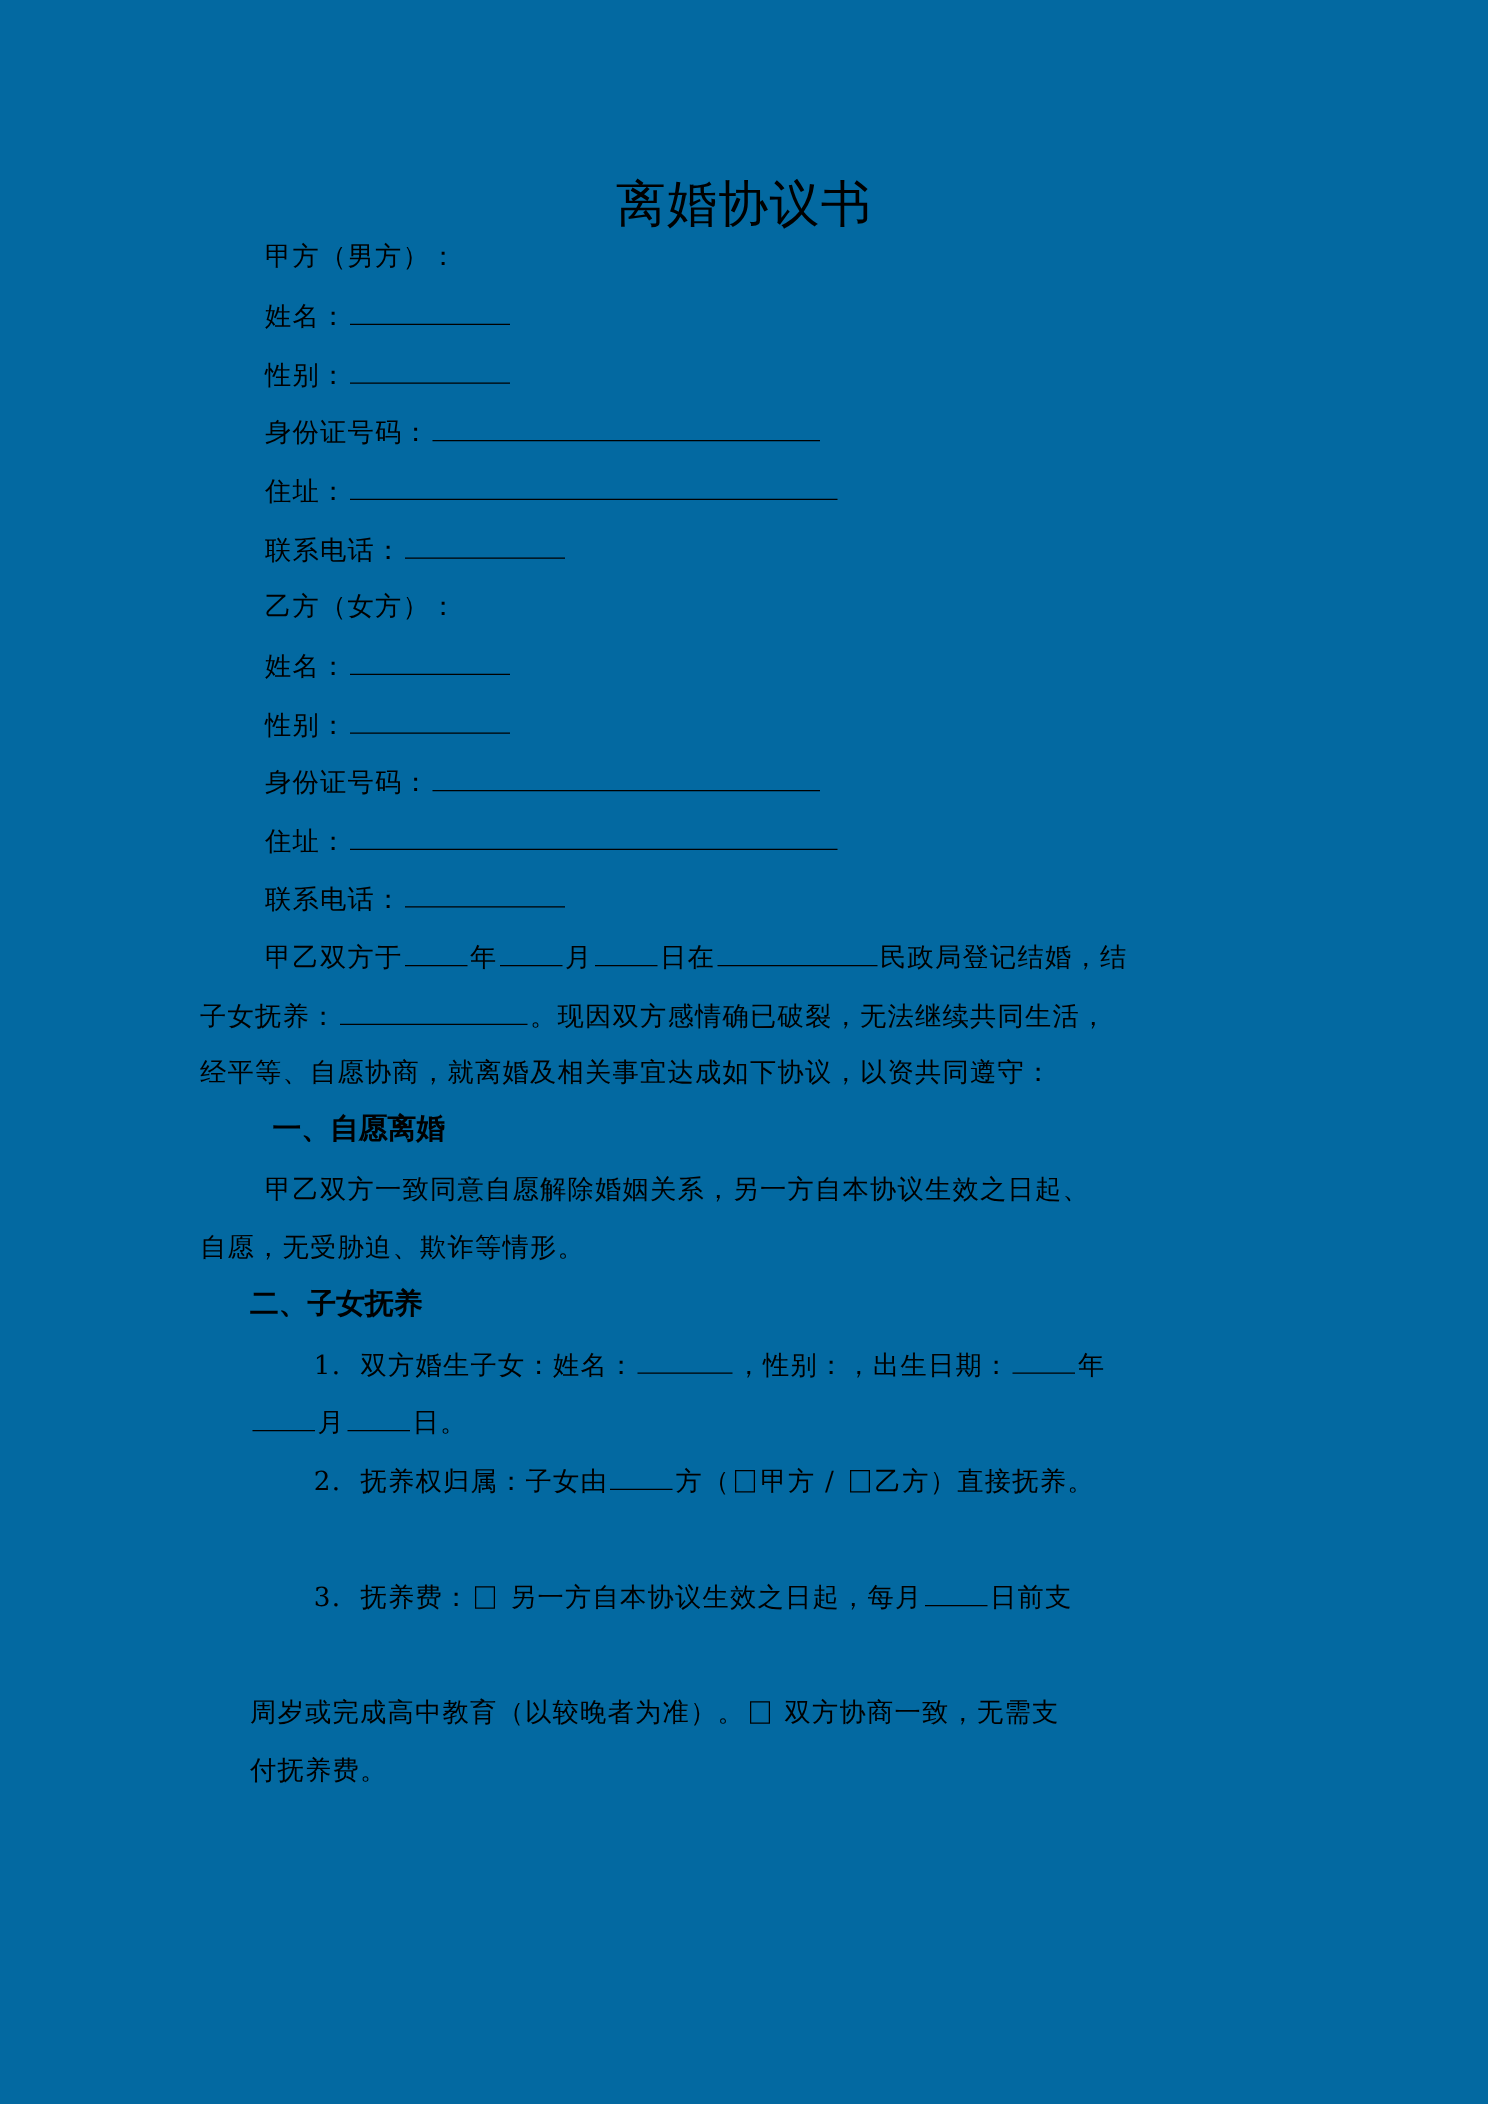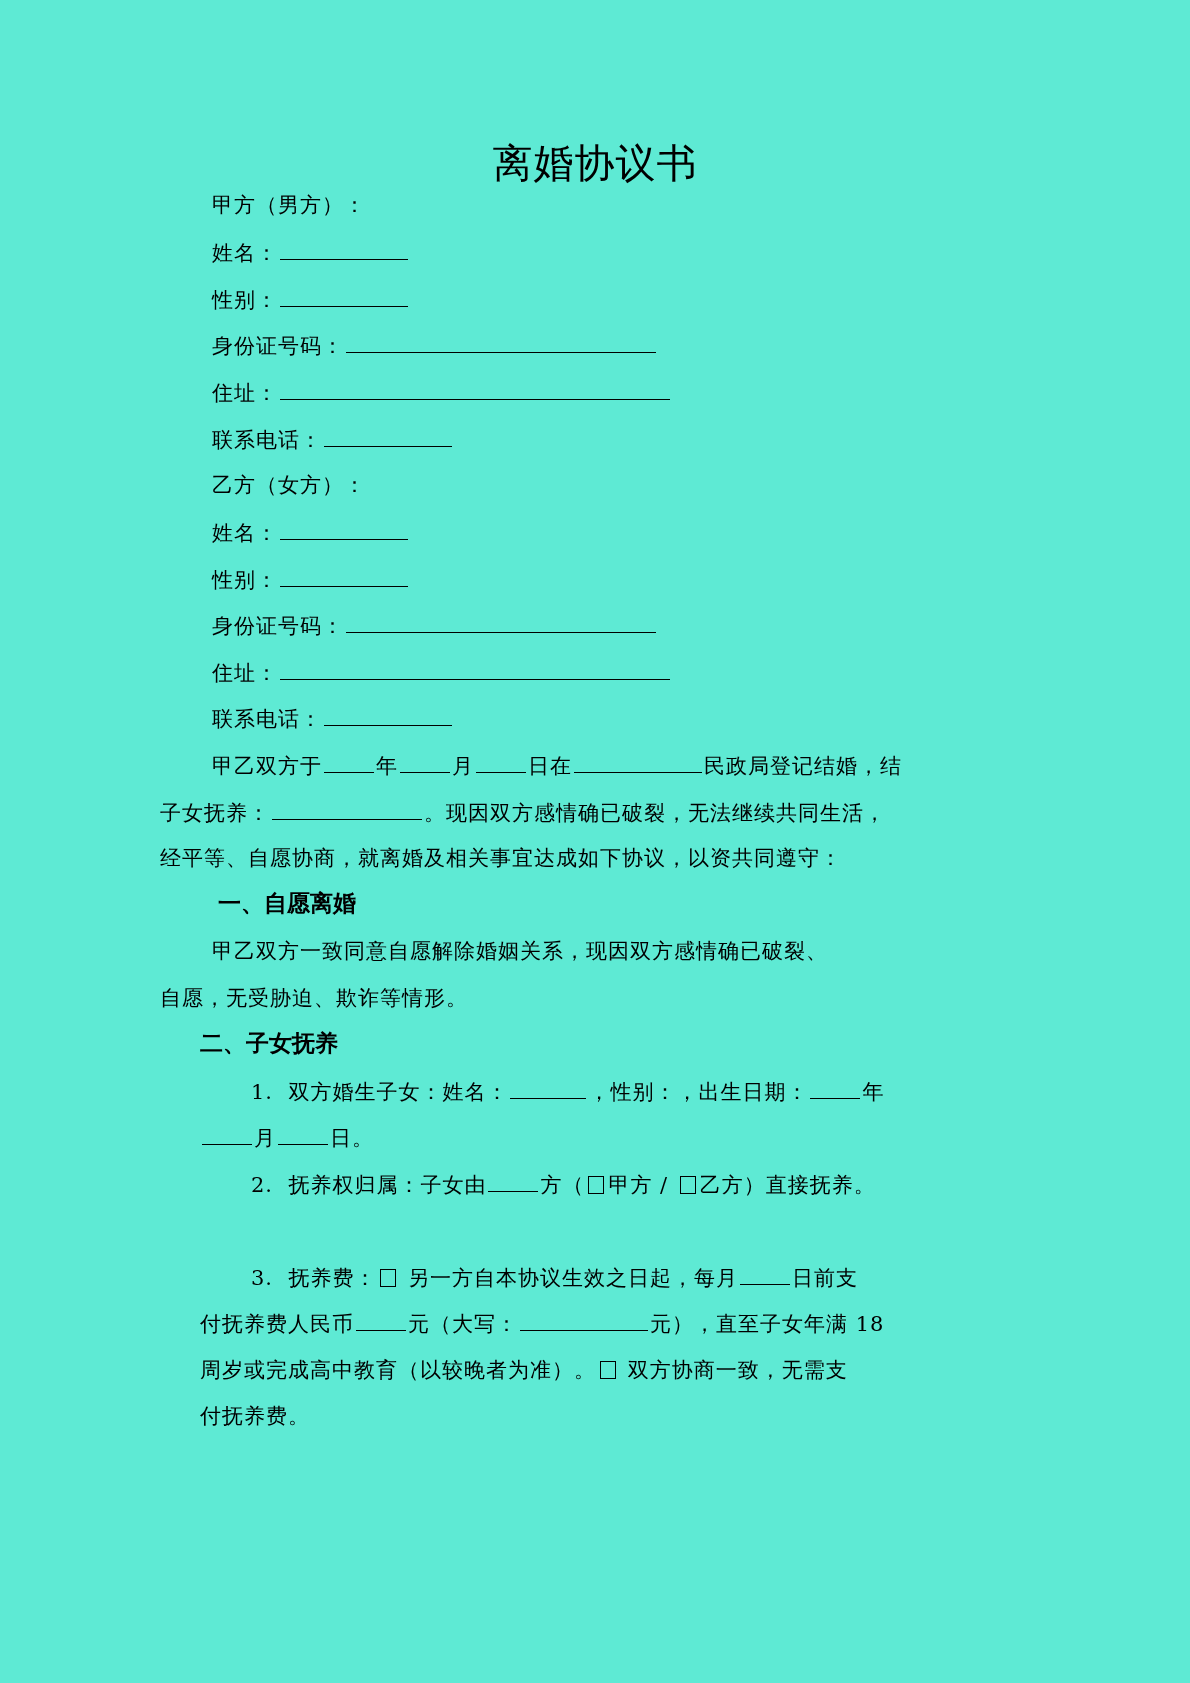--- a/index.html
+++ b/index.html
@@ -1,18 +1,18 @@
 <!DOCTYPE html>
 <html><head>
 <meta charset="utf-8">
 <style>
   html, body { margin: 0; padding: 0; background: #ffffff; }
   body { width: 1190px; height: 1683px; position: relative; overflow: hidden;
          font-family: "DejaVu Serif", "Liberation Serif", serif; color: #000; }
-  .page { position: absolute; left: 0; top: 0; width: 1190px; height: 1683px; background: #5eead4; }
+  .page { position: absolute; left: 0; top: 0; width: 1190px; height: 1683px; background: #0369a1; }
   .title { position: absolute; left: 0; width: 1190px; top: 136px; text-align: center;
            font-family: "DejaVu Sans", "Liberation Sans", sans-serif; font-size: 40px; font-weight: normal;
            letter-spacing: 1px; }
   .line { position: absolute; font-size: 21px; line-height: 30px; white-space: nowrap; letter-spacing: 1px; }
   .heading { position: absolute; font-family: "DejaVu Sans", "Liberation Sans", sans-serif;
              font-weight: bold; font-size: 23px; line-height: 34px; white-space: nowrap; }
   .blank { display: inline-block; border-bottom: 1.3px solid #000; height: 22px; vertical-align: baseline; margin: 0 2px; }
   .cb { display: inline-block; width: 16px; height: 18px; border: 1.4px solid #000; vertical-align: -2px; margin: 0 4px; box-sizing: border-box; }
 </style>
 </head>
@@ -58,40 +58,37 @@
 
   <div class="line" style="left:212px;top:750px;">
     <span>甲乙双方于</span><span class="blank" style="width:50px"></span><span>年</span><span class="blank" style="width:50px"></span><span>月</span><span class="blank" style="width:50px"></span><span>日在</span><span class="blank" style="width:128px"></span><span>民政局登记结婚，结</span>
   </div>
   <div class="line" style="left:160px;top:797px;">
     <span>子女抚养：</span><span class="blank" style="width:150px"></span><span>。现因双方感情确已破裂，无法继续共同生活，</span>
   </div>
   <div class="line" style="left:160px;top:843px;">经平等、自愿协商，就离婚及相关事宜达成如下协议，以资共同遵守：</div>
 
   <div class="heading" style="left:218px;top:886px;">一、自愿离婚</div>
-  <div class="line" style="left:212px;top:936px;">甲乙双方一致同意自愿解除婚姻关系，现因双方感情确已破裂、</div>
+  <div class="line" style="left:212px;top:936px;">甲乙双方一致同意自愿解除婚姻关系，另一方自本协议生效之日起、</div>
   <div class="line" style="left:160px;top:983px;">自愿，无受胁迫、欺诈等情形。</div>
 
   <div class="heading" style="left:200px;top:1026px;">二、子女抚养</div>
 
   <div class="line" style="left:251px;top:1076px;">
     <span>1.</span>&nbsp;&nbsp;<span>双方婚生子女：姓名：</span><span class="blank" style="width:76px"></span><span>，性别：，出生日期：</span><span class="blank" style="width:50px"></span><span>年</span>
   </div>
   <div class="line" style="left:200px;top:1122px;">
     <span class="blank" style="width:50px"></span><span>月</span><span class="blank" style="width:50px"></span><span>日。</span>
   </div>
 
   <div class="line" style="left:251px;top:1169px;">
     <span>2.</span>&nbsp;&nbsp;<span>抚养权归属：子女由</span><span class="blank" style="width:50px"></span><span>方（</span><span class="cb"></span><span>甲方</span><span> / </span><span class="cb"></span><span>乙方）直接抚养。</span>
   </div>
 
   <div class="line" style="left:251px;top:1262px;">
     <span>3.</span>&nbsp;&nbsp;<span>抚养费：</span><span class="cb"></span>&nbsp;<span>另一方自本协议生效之日起，每月</span><span class="blank" style="width:50px"></span><span>日前支</span>
   </div>
-  <div class="line" style="left:200px;top:1308px;">
-    <span>付抚养费人民币</span><span class="blank" style="width:50px"></span><span>元（大写：</span><span class="blank" style="width:128px"></span><span>元），直至子女年满 18</span>
-  </div>
   <div class="line" style="left:200px;top:1355px;">
     <span>周岁或完成高中教育（以较晚者为准）。</span><span class="cb"></span>&nbsp;<span>双方协商一致，无需支</span>
   </div>
   <div class="line" style="left:200px;top:1401px;">付抚养费。</div>
 
 </div>
 
 </body></html>

